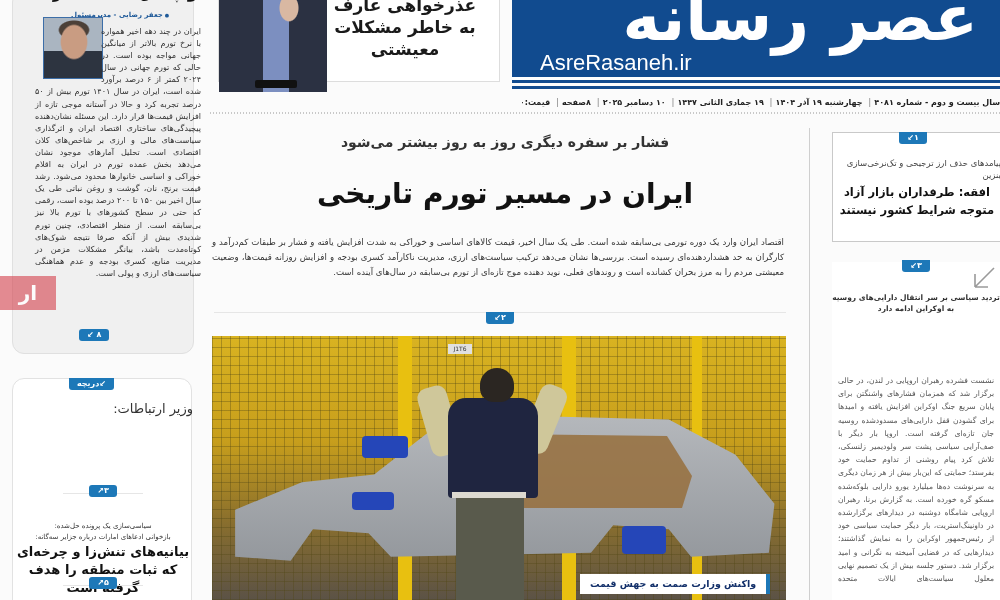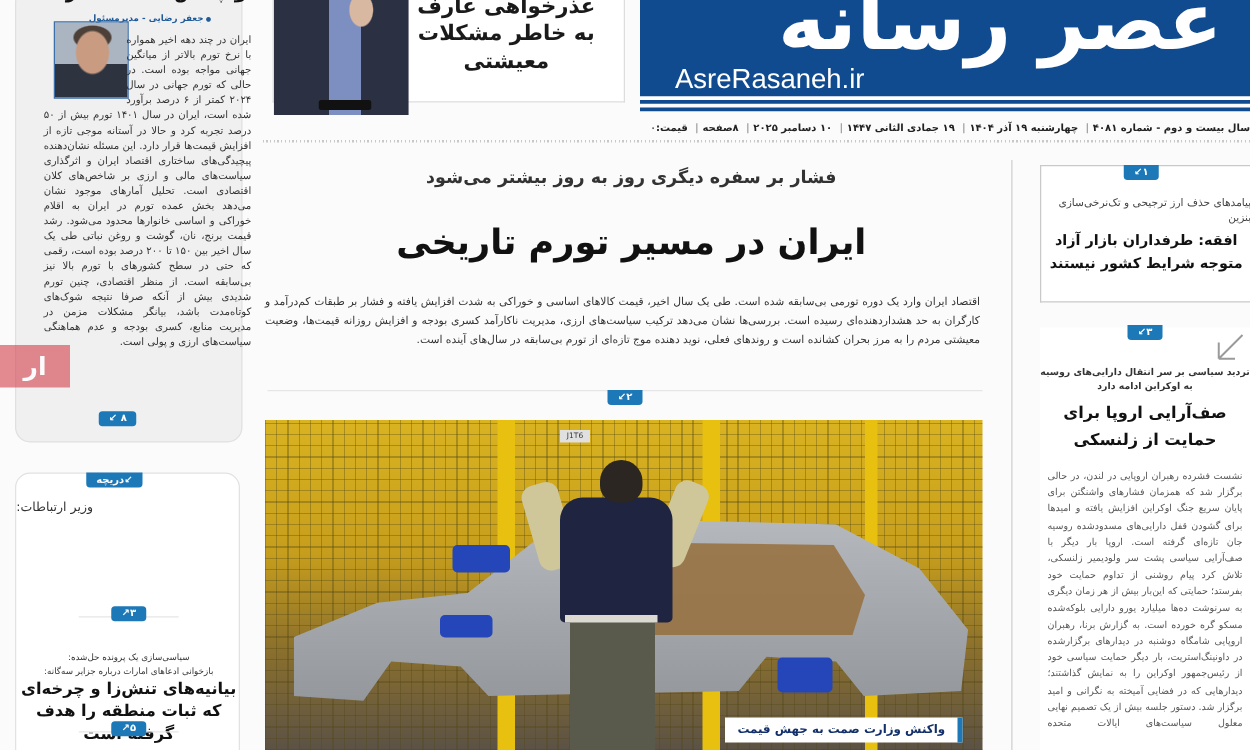--- a/index.html
+++ b/index.html
@@ -94,21 +94,21 @@
     .watermark {
       position: absolute; left: 0; top: 276px; width: 56px; height: 34px;
       background: rgba(214, 74, 86, 0.75); color: #fff; font-size: 20px; font-weight: bold;
       line-height: 34px; text-align: center; opacity: 0.85;
     }
 
     .left-card-bottom {
       position: absolute; left: 12px; top: 378px; width: 180px; height: 240px;
       background: #fff; border: 1px solid #e2e2e2; border-radius: 12px;
     }
-    .lb-kicker { position: absolute; left: 0; top: 22px; width: 180px; text-align: left; font-size: 10px; color: #333; }
+    .lb-kicker { position: absolute; left: 0; top: 22px; width: 180px; text-align: right; font-size: 13px; color: #333; }
     .lb-headline { position: absolute; left: 0; top: 36px; width: 180px; text-align: center;
       font-size: 14.5px; font-weight: bold; line-height: 19px; color: #111; }
     .lb-kicker2 { position: absolute; left: 0; top: 142px; width: 180px; text-align: center; font-size: 7px; color: #333; line-height: 11px; }
     .lb-headline2 { position: absolute; left: 0; top: 164px; width: 180px; text-align: center;
       font-size: 13px; font-weight: bold; line-height: 18px; color: #111; }
     .thin-rule { position: absolute; height: 1px; background: #e6e6e6; }
 
     
     .center-kicker { position: absolute; left: 210px; top: 134px; width: 590px; text-align: center;
       font-size: 14px; font-weight: bold; color: #333; }
@@ -270,17 +270,16 @@
   </div>
 
   <div class="right-box2">
     <div class="ref-badge" style="left:70px; top:-2px;">
       <span>۳</span><span>↙</span>
     </div>
     <svg class="arrow-icon" viewBox="0 0 24 24">
       <path d="M22 2 L3 21 M3 21 L3 8 M3 21 L16 21" stroke="#9a9a9a" stroke-width="1.6" fill="none"></path>
     </svg>
     <div class="rb2-kicker">تردید سیاسی بر سر انتقال دارایی‌های روسیه به اوکراین ادامه دارد</div>
-    <div class="rb2-headline">صف‌آرایی اروپا برای حمایت از زلنسکی</div>
     <div class="rb2-body">نشست فشرده رهبران اروپایی در لندن، در حالی برگزار شد که همزمان فشارهای واشنگتن برای پایان سریع جنگ اوکراین افزایش یافته و امیدها برای گشودن قفل دارایی‌های مسدودشده روسیه جان تازه‌ای گرفته است. اروپا بار دیگر با صف‌آرایی سیاسی پشت سر ولودیمیر زلنسکی، تلاش کرد پیام روشنی از تداوم حمایت خود بفرستد؛ حمایتی که این‌بار بیش از هر زمان دیگری به سرنوشت ده‌ها میلیارد یورو دارایی بلوکه‌شده مسکو گره خورده است. به گزارش برنا، رهبران اروپایی شامگاه دوشنبه در دیدارهای برگزارشده در داونینگ‌استریت، بار دیگر حمایت سیاسی خود از رئیس‌جمهور اوکراین را به نمایش گذاشتند؛ دیدارهایی که در فضایی آمیخته به نگرانی و امید برگزار شد. دستور جلسه بیش از یک تصمیم نهایی معلول سیاست‌های ایالات متحده</div>
   </div>
 
 </div>
 
 </body></html>

